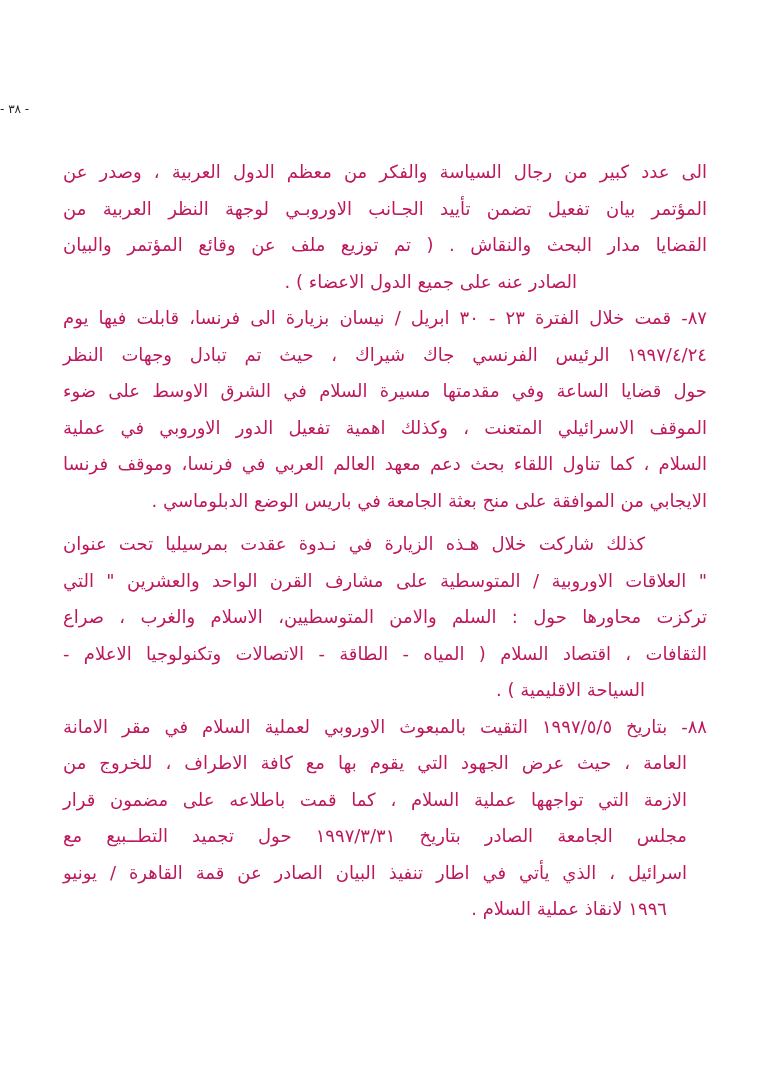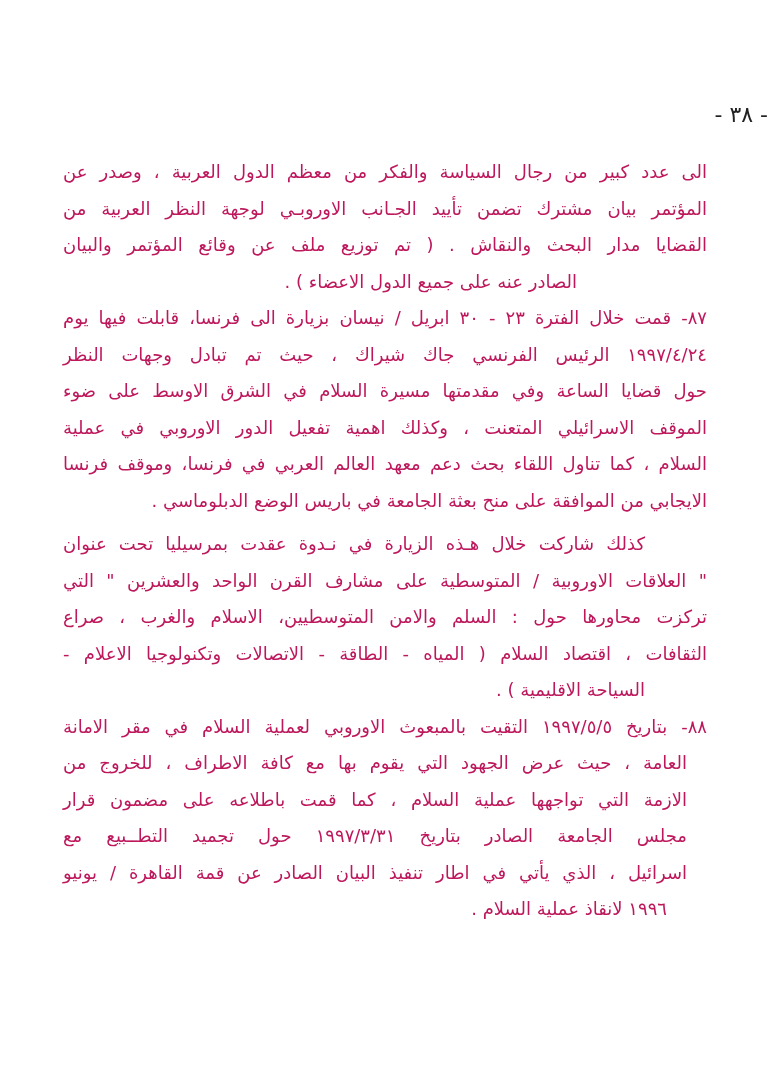--- a/index.html
+++ b/index.html
@@ -11,22 +11,22 @@
     color: #1d1d1d;
   }
   .page {
     width: 768px; height: 1085px;
     position: relative;
     direction: rtl;
   }
   .page-number {
     margin-top: 102px;
     height: 24px;
-    text-align: right;
-    font-size: 22px;
+    text-align: left;
+    font-size: 12px;
     letter-spacing: 3px;
     color: #222;
   }
   .text-block {
     margin-right: 61px;
     margin-left: 63px;
     width: 644px;
   }
   .para { direction: rtl; }
   .line {
@@ -52,21 +52,21 @@
 <body>
 
 <div class="page">
 
   <div class="page-number">- ٣٨ -</div>
 
   <div class="text-block">
 
     <div class="para p1">
       <div class="line j">الى عدد كبير من رجال السياسة والفكر من معظم الدول العربية ، وصدر عن</div>
-      <div class="line j">المؤتمر بيان مشترك تضمن تأييد الجـانب الاوروبـي لوجهة النظر العربية من</div>
+      <div class="line j">المؤتمر بيان تفعيل تضمن تأييد الجـانب الاوروبـي لوجهة النظر العربية من</div>
       <div class="line j">القضايا مدار البحث والنقاش . ( تم توزيع ملف عن وقائع المؤتمر والبيان</div>
       <div class="line last pr130">الصادر عنه على جميع الدول الاعضاء ) .</div>
     </div>
 
     <div class="para p2">
       <div class="line j">٨٧- قمت خلال الفترة ٢٣ - ٣٠ ابريل / نيسان بزيارة الى فرنسا، قابلت فيها يوم</div>
       <div class="line j">١٩٩٧/٤/٢٤ الرئيس الفرنسي جاك شيراك ، حيث تم تبادل وجهات النظر</div>
       <div class="line j">حول قضايا الساعة وفي مقدمتها مسيرة السلام في الشرق الاوسط على ضوء</div>
       <div class="line j">الموقف الاسرائيلي المتعنت ، وكذلك اهمية تفعيل الدور الاوروبي في عملية</div>
       <div class="line j">السلام ، كما تناول اللقاء بحث دعم معهد العالم العربي في فرنسا، وموقف فرنسا</div>

